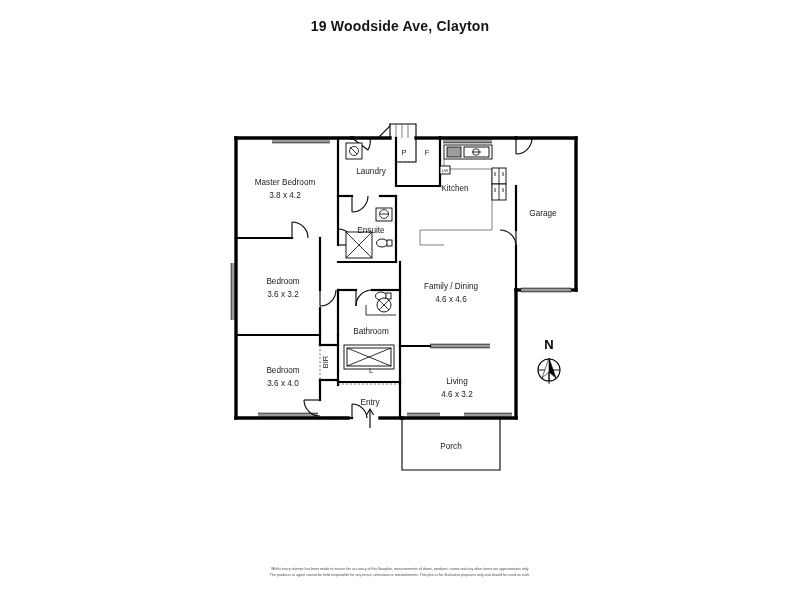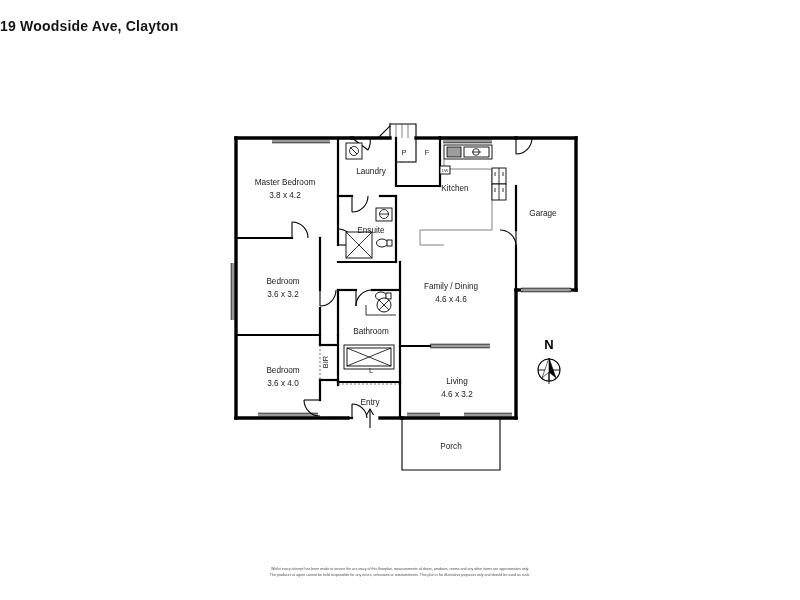--- a/index.html
+++ b/index.html
@@ -14,20 +14,21 @@
     position: relative;
     font-family: "Liberation Sans", sans-serif;
     color: #000000;
     overflow: hidden;
   }
   #plan-title {
     position: absolute;
     top: 18px;
     left: 0;
     width: 800px;
+    text-align: center;
     font-size: 14px;
     font-weight: bold;
     letter-spacing: 0.2px;
     color: #141414;
   }
   #floorplan-canvas {
     position: absolute;
     top: 0;
     left: 0;
     width: 800px;

